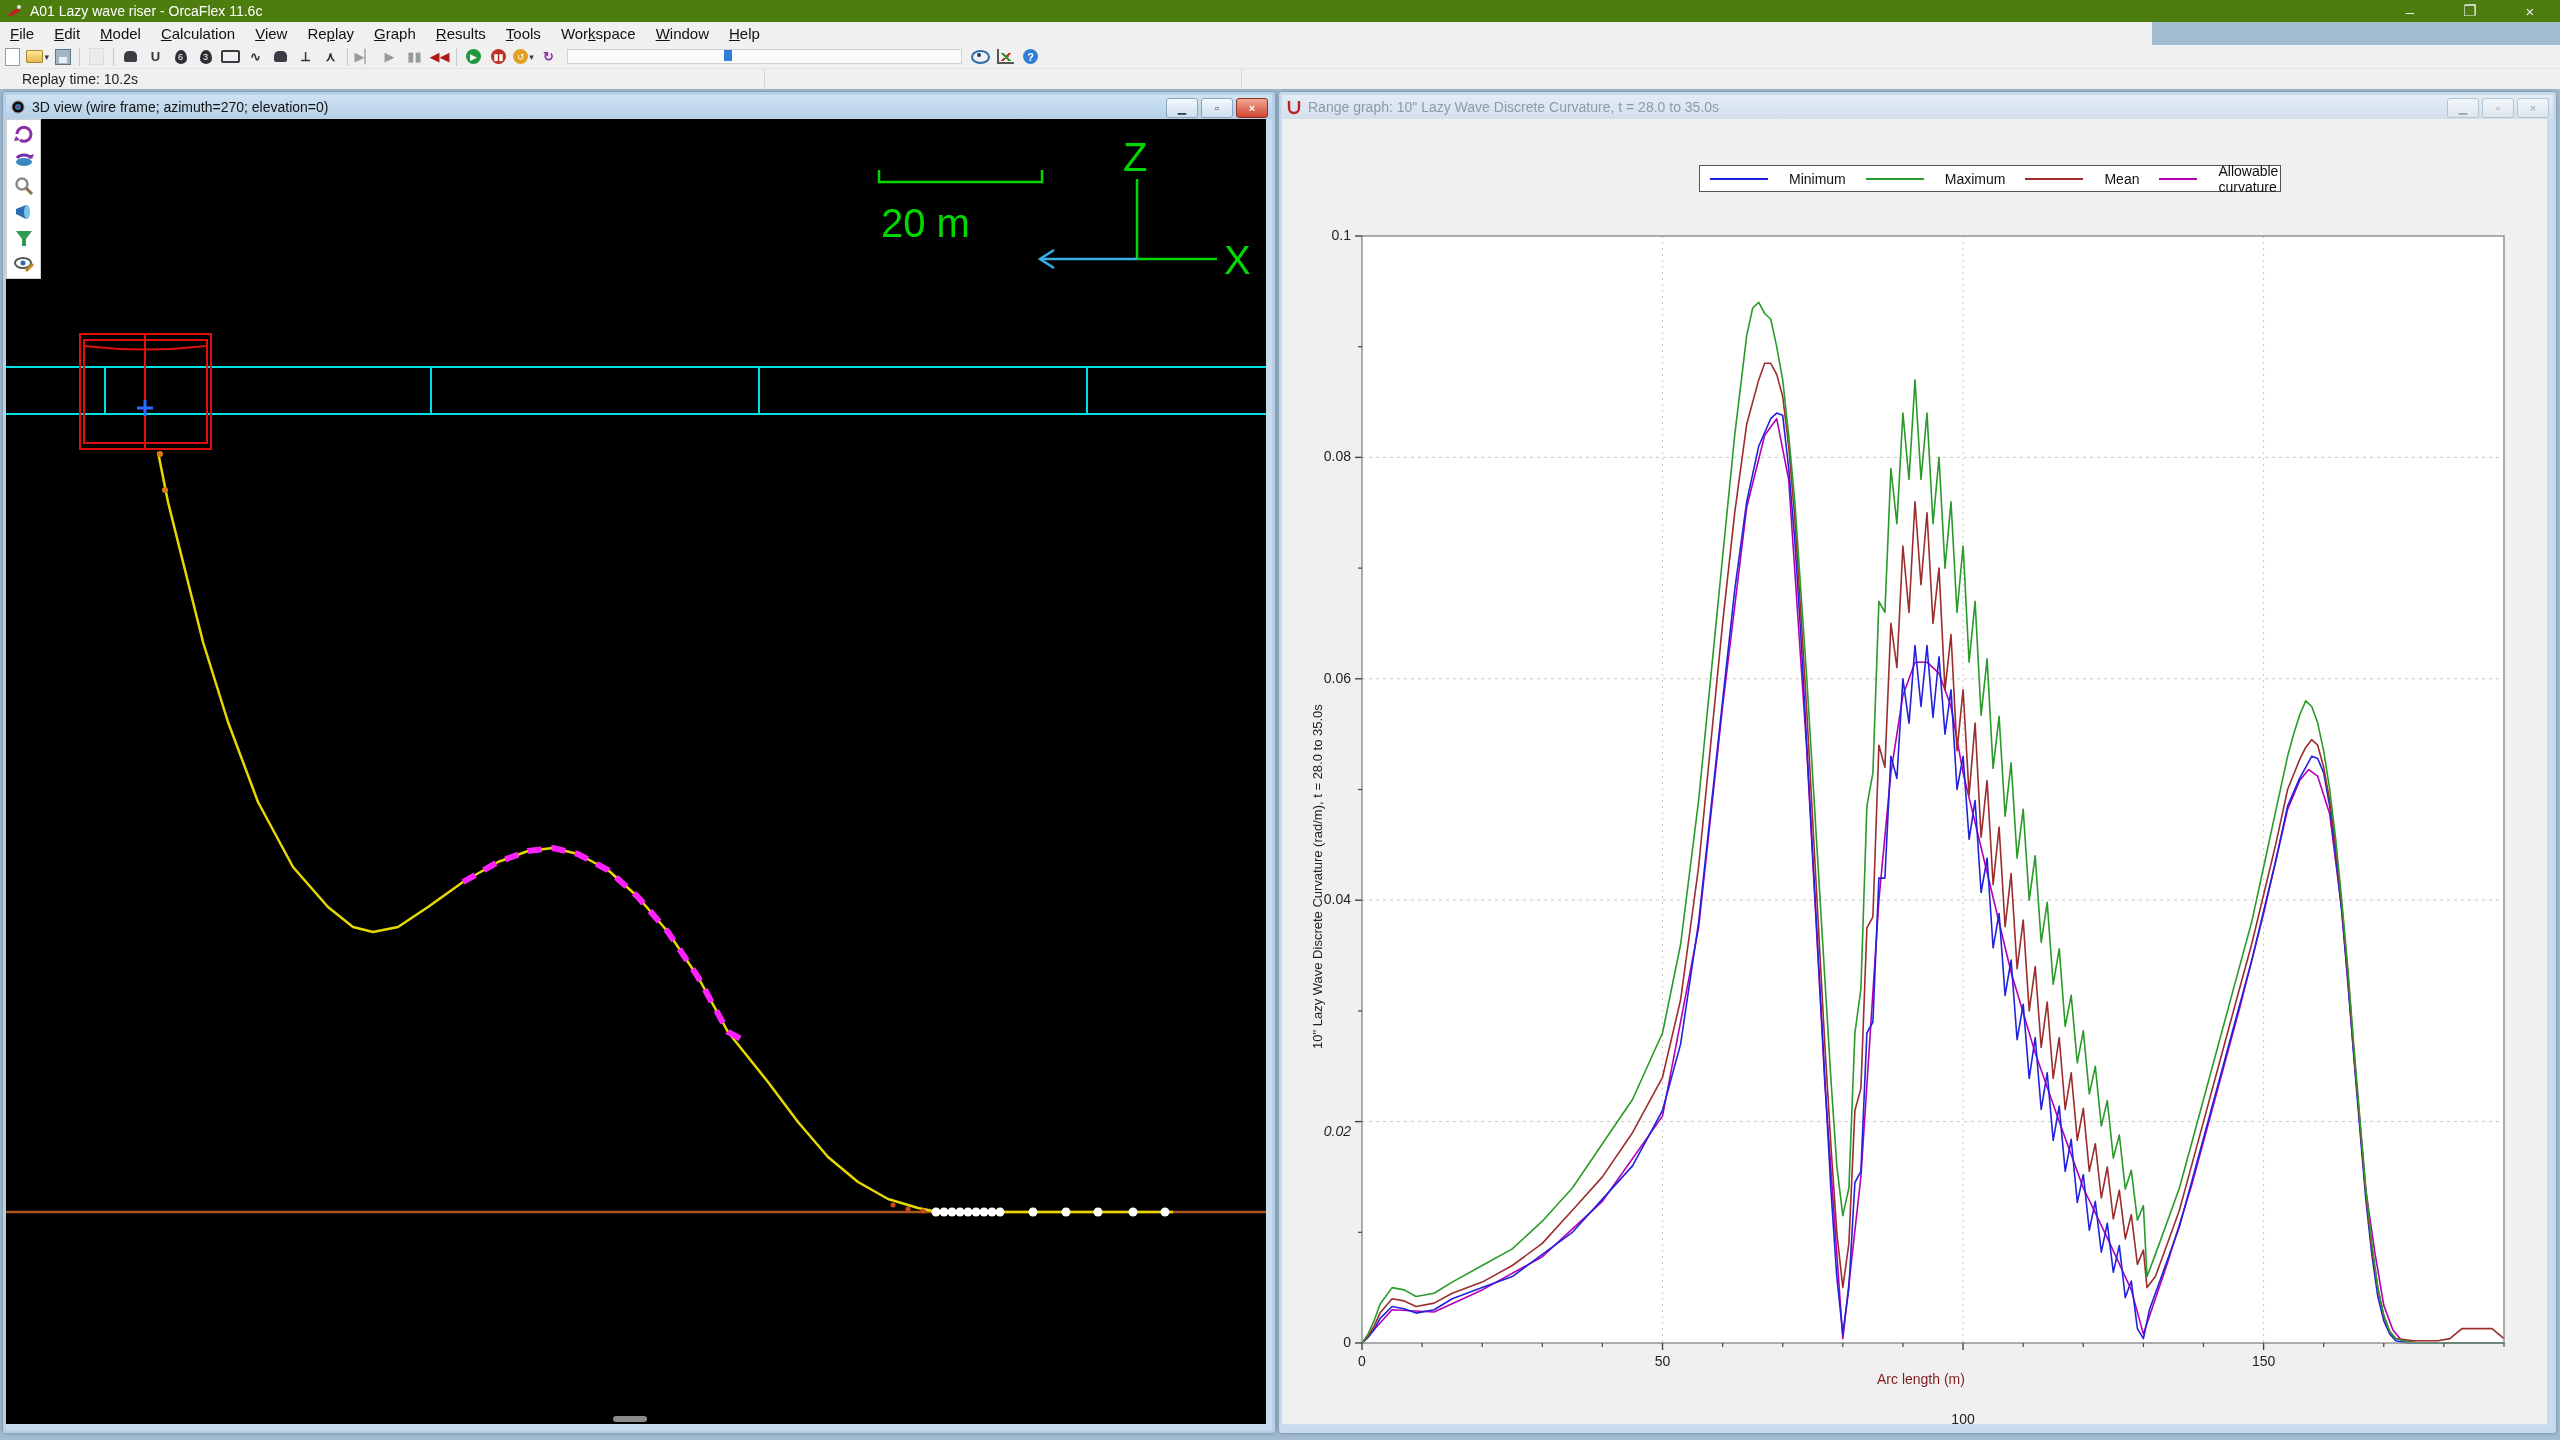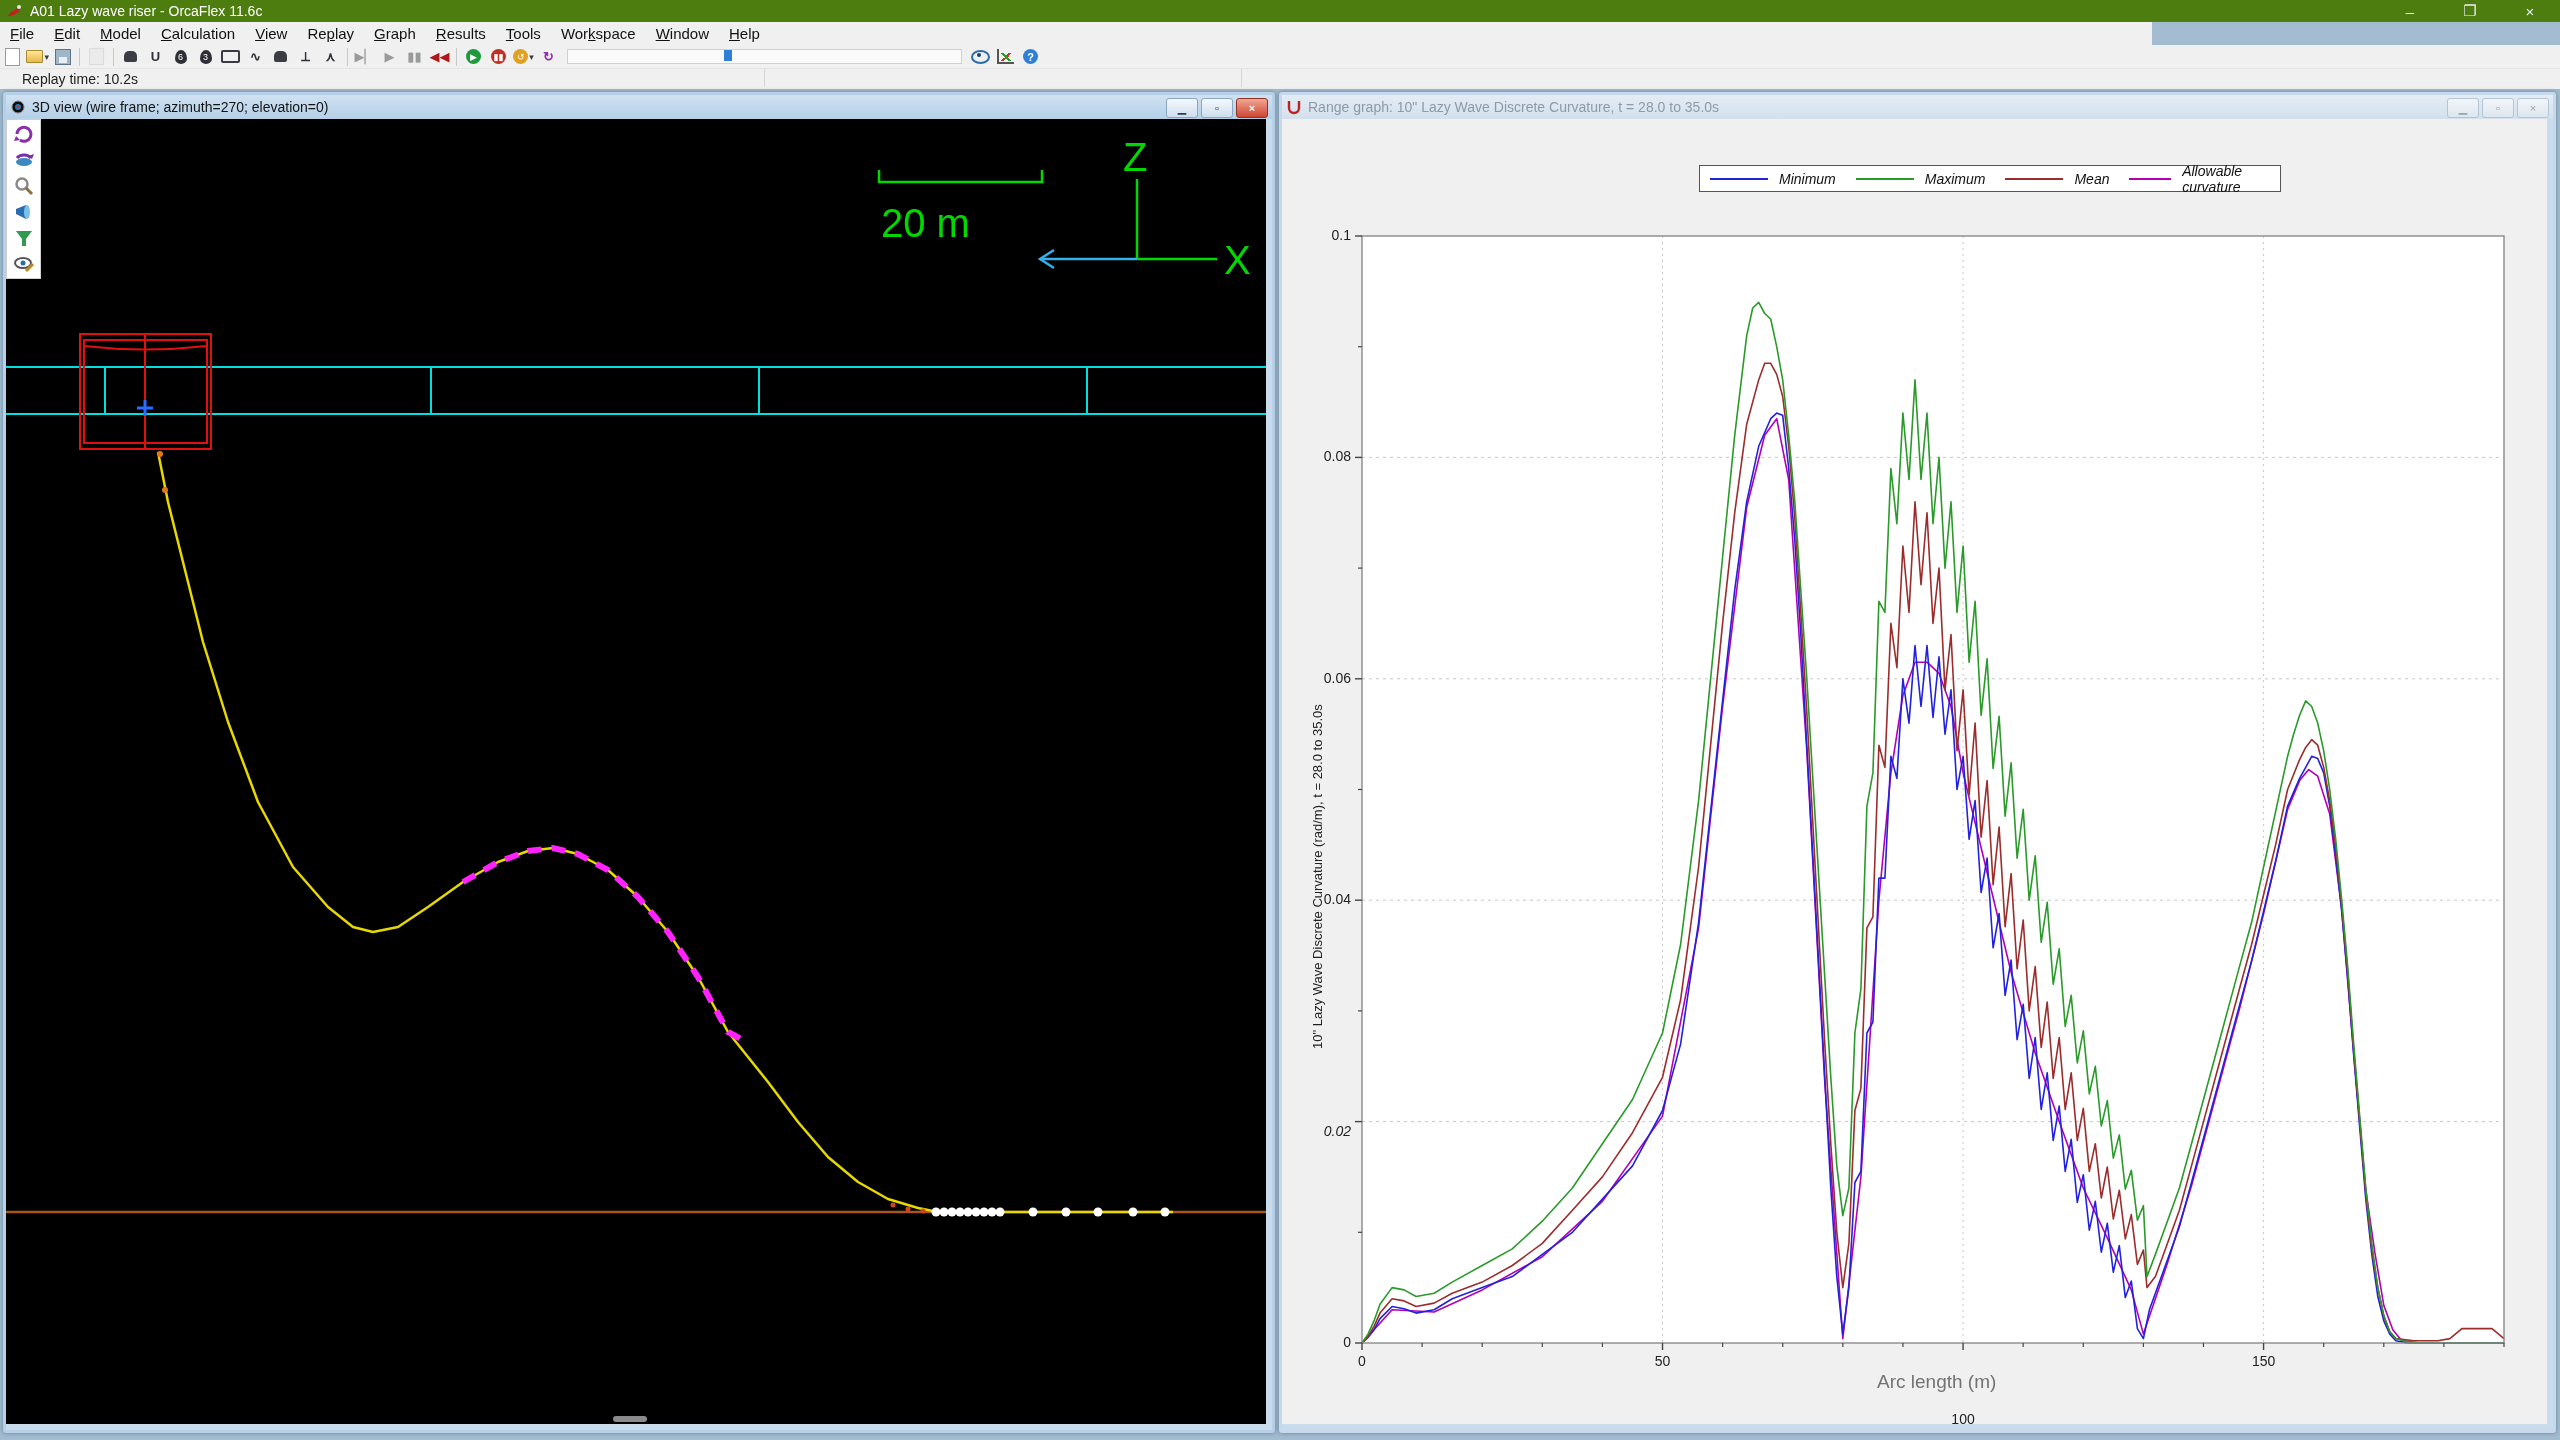--- a/index.html
+++ b/index.html
@@ -59,23 +59,23 @@
     font-size:11px;color:#2a3a4a;}
   .mbtn.close{background:linear-gradient(#f2a695,#cf4632);border-color:#903325;color:#fff;font-weight:bold;}
   .win.inactive .mbtn{background:linear-gradient(#f2f6fa,#dde6ee);color:#96a4b2;border-color:#b4c5d4;}
   .win-client{position:relative;overflow:hidden;}
   
   .v3d-tools{position:absolute;left:0;top:0;width:33px;background:#fff;border:1px solid #d0d0d0;
     display:flex;flex-direction:column;align-items:center;padding:3px 0;gap:4px;z-index:5;}
   
   .legendbox{position:absolute;border:1px solid #555;background:#fff;display:flex;align-items:center;
     justify-content:space-around;font-size:14px;color:#111;z-index:4;}
-  .litem{display:flex;align-items:center;gap:11px;padding:0 10px;font-style:italic;}
+  .litem{display:flex;align-items:center;gap:21px;padding:0 10px;}
   .lswatch{display:inline-block;width:58px;height:0;border-top:2px solid #000;}
-  .axis-label{position:absolute;font-size:19px;color:#737373;}
+  .axis-label{position:absolute;font-size:14px;color:#7f1d1d;}
   .tick-label{position:absolute;font-size:14px;color:#222;white-space:nowrap;}
   .ylab-rot{position:absolute;font-size:13px;color:#222;transform:rotate(-90deg);transform-origin:left top;white-space:nowrap;}
 </style>
 </head>
 <body>
 
 <div id="app">
 
   <div class="titlebar">
     <svg class="appicon" viewBox="0 0 16 14">

